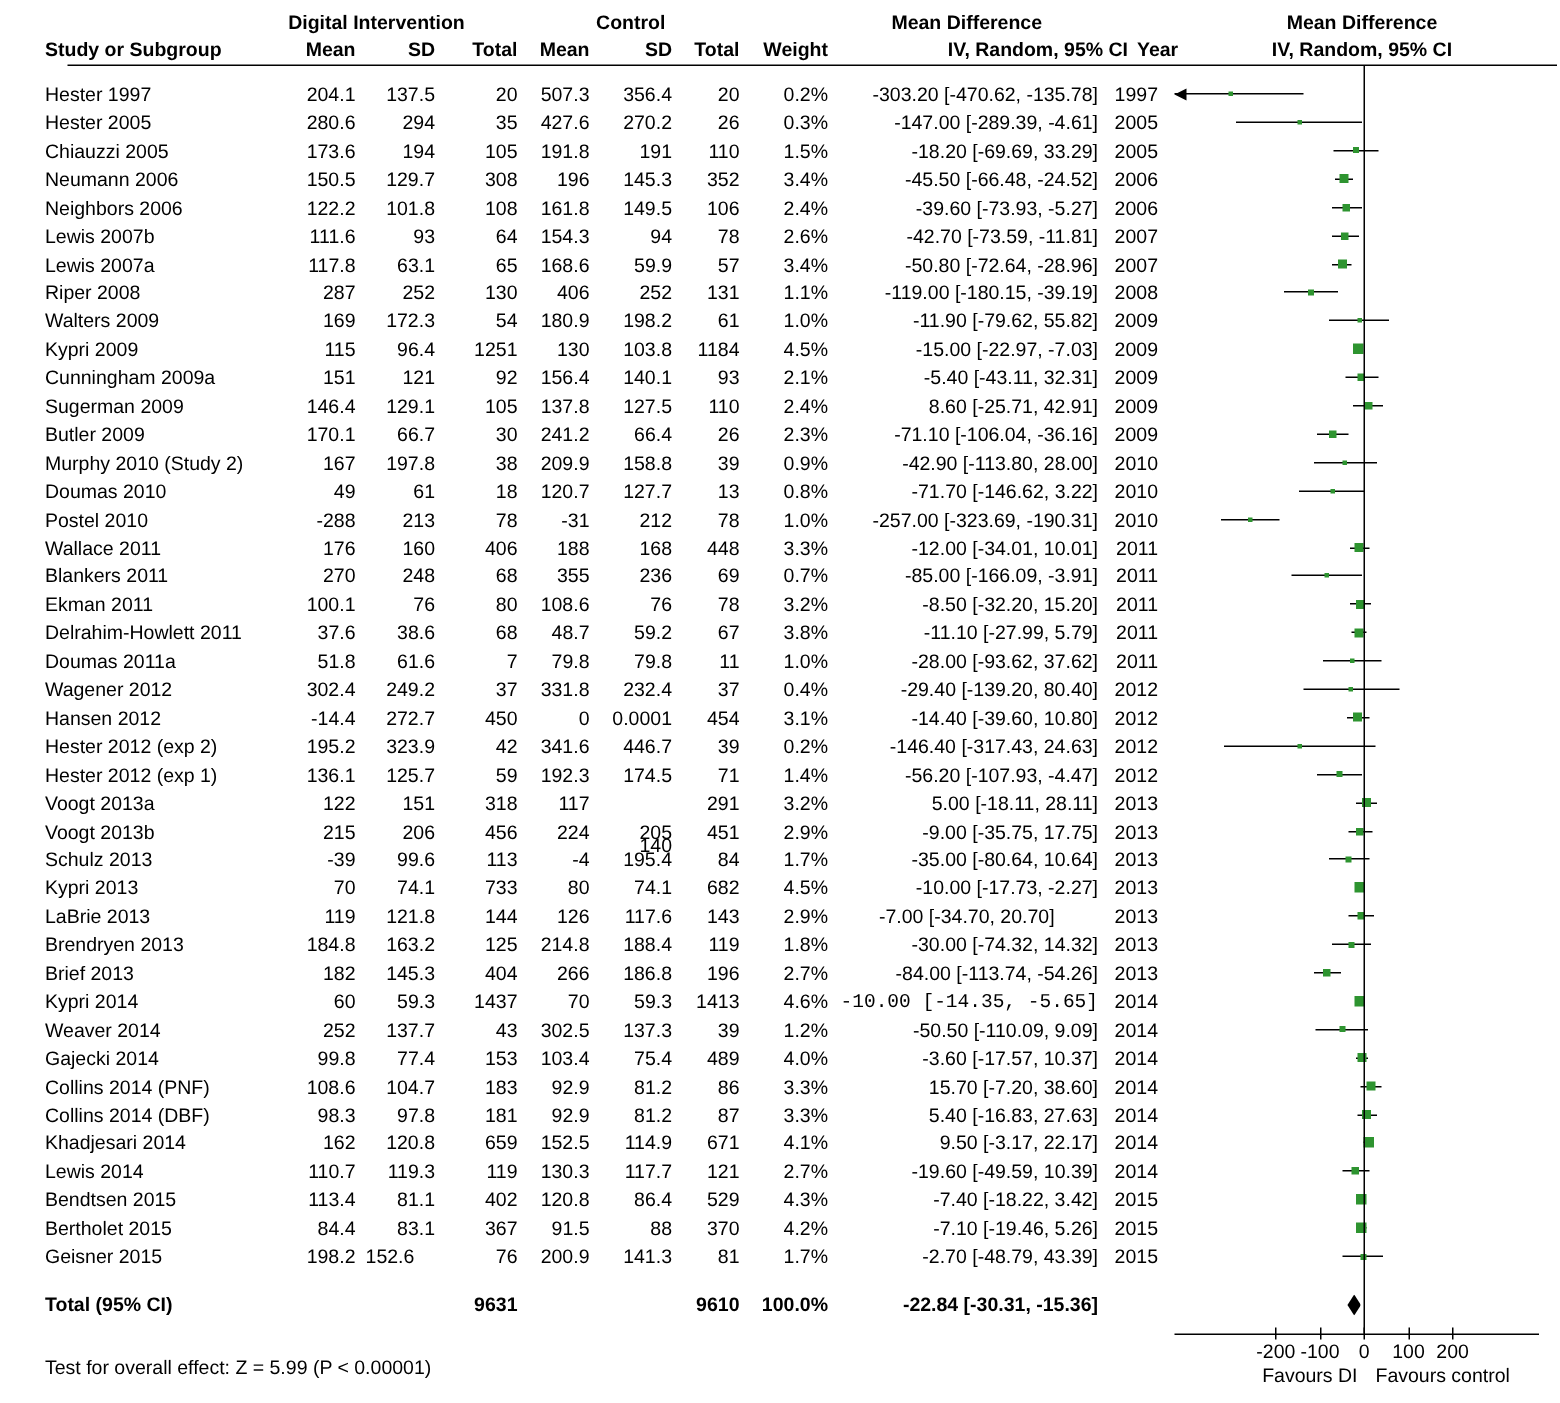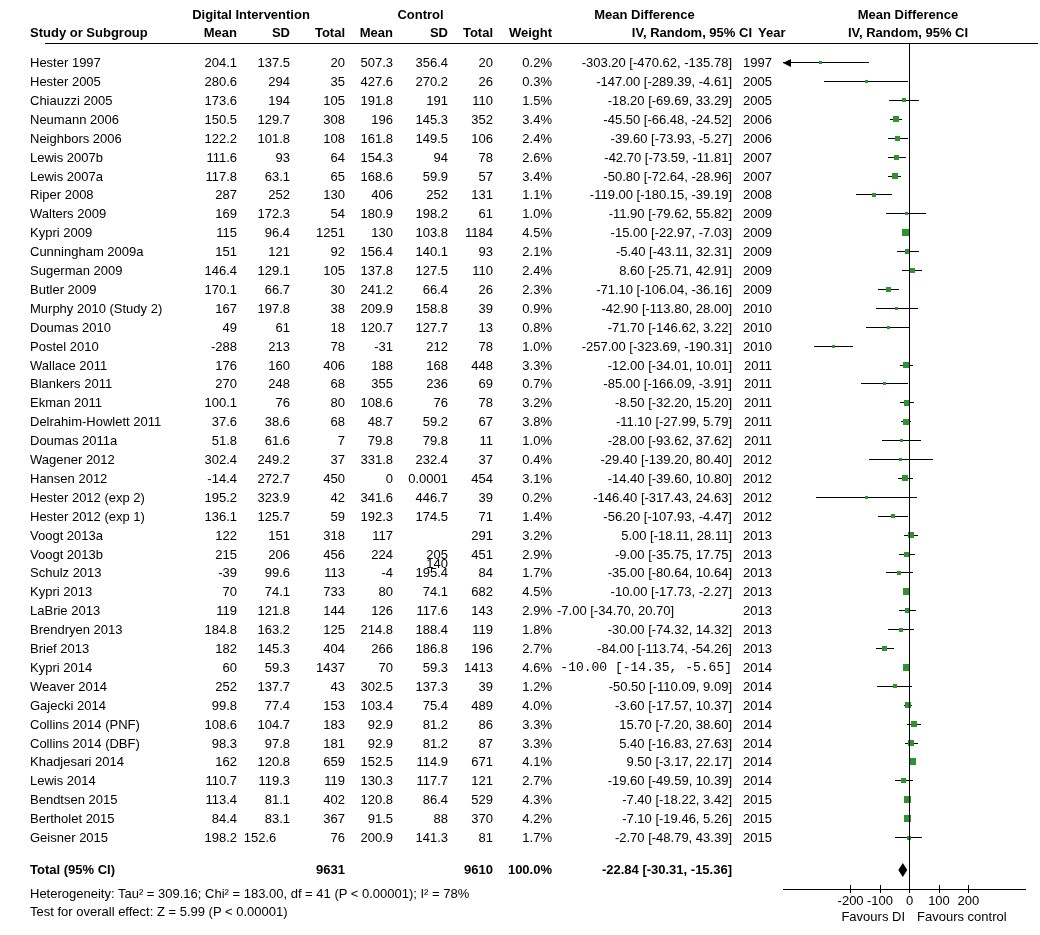--- a/index.html
+++ b/index.html
@@ -399,21 +399,21 @@
       </div>
       <div style="position:absolute;left:0;top:601.2px;width:1040px;height:19px;">
         <div class="abs cell" style="left:30px;top:0;width:160px;text-align:left;">LaBrie 2013</div>
         <div class="abs cell" style="left:157px;top:0;width:80px;text-align:right;">119</div>
         <div class="abs cell" style="left:230px;top:0;width:60px;text-align:right;">121.8</div>
         <div class="abs cell" style="left:295px;top:0;width:50px;text-align:right;">144</div>
         <div class="abs cell" style="left:348px;top:0;width:45px;text-align:right;">126</div>
         <div class="abs cell" style="left:388px;top:0;width:60px;text-align:right;">117.6</div>
         <div class="abs cell" style="left:448px;top:0;width:45px;text-align:right;">143</div>
         <div class="abs cell" style="left:497px;top:0;width:55px;text-align:right;">2.9%</div>
-        <div class="abs cell" style="left:557px;top:0;width:175px;text-align:left;">-7.00 [-34.70, 20.70]</div>
+        <div class="abs cell" style="left:557px;top:0;width:175px;text-align:center;">-7.00 [-34.70, 20.70]</div>
         <div class="abs cell" style="left:742px;top:0;width:30px;text-align:right;">2013</div>
       </div>
       <div style="position:absolute;left:0;top:620.1px;width:1040px;height:19px;">
         <div class="abs cell" style="left:30px;top:0;width:160px;text-align:left;">Brendryen 2013</div>
         <div class="abs cell" style="left:157px;top:0;width:80px;text-align:right;">184.8</div>
         <div class="abs cell" style="left:230px;top:0;width:60px;text-align:right;">163.2</div>
         <div class="abs cell" style="left:295px;top:0;width:50px;text-align:right;">125</div>
         <div class="abs cell" style="left:348px;top:0;width:45px;text-align:right;">214.8</div>
         <div class="abs cell" style="left:388px;top:0;width:60px;text-align:right;">188.4</div>
         <div class="abs cell" style="left:448px;top:0;width:45px;text-align:right;">119</div>
@@ -657,19 +657,18 @@
       <div class="tick" style="left:967.9px;top:885px;"></div>
       <div class="abs c" style="left:943.4px;top:893px;width:50px;">200</div>
     </div>
 
   <div class="abs b cell" style="left:30px;top:860px;">Total (95% CI)</div>
   <div class="abs b r cell" style="left:295px;top:860px;width:50px;">9631</div>
   <div class="abs b r cell" style="left:448px;top:860px;width:45px;">9610</div>
   <div class="abs b r cell" style="left:497px;top:860px;width:55px;">100.0%</div>
   <div class="abs b r cell" id="total-ci" style="left:557px;top:860px;width:175px;">-22.84 [-30.31, -15.36]</div>
 
-  <div class="abs" style="left:30px;top:886px;">Heterogeneity: Tau² = 309.16; Chi² = 183.00, df = 41 (P &lt; 0.00001); I² = 78%</div>
   <div class="abs" style="left:30px;top:904px;">Test for overall effect: Z = 5.99 (P &lt; 0.00001)</div>
 
   <div class="abs r" style="left:757px;top:909px;width:148px;">Favours DI</div>
   <div class="abs" style="left:917px;top:909px;width:150px;">Favours control</div>
 
 </div>
 
 </body></html>

